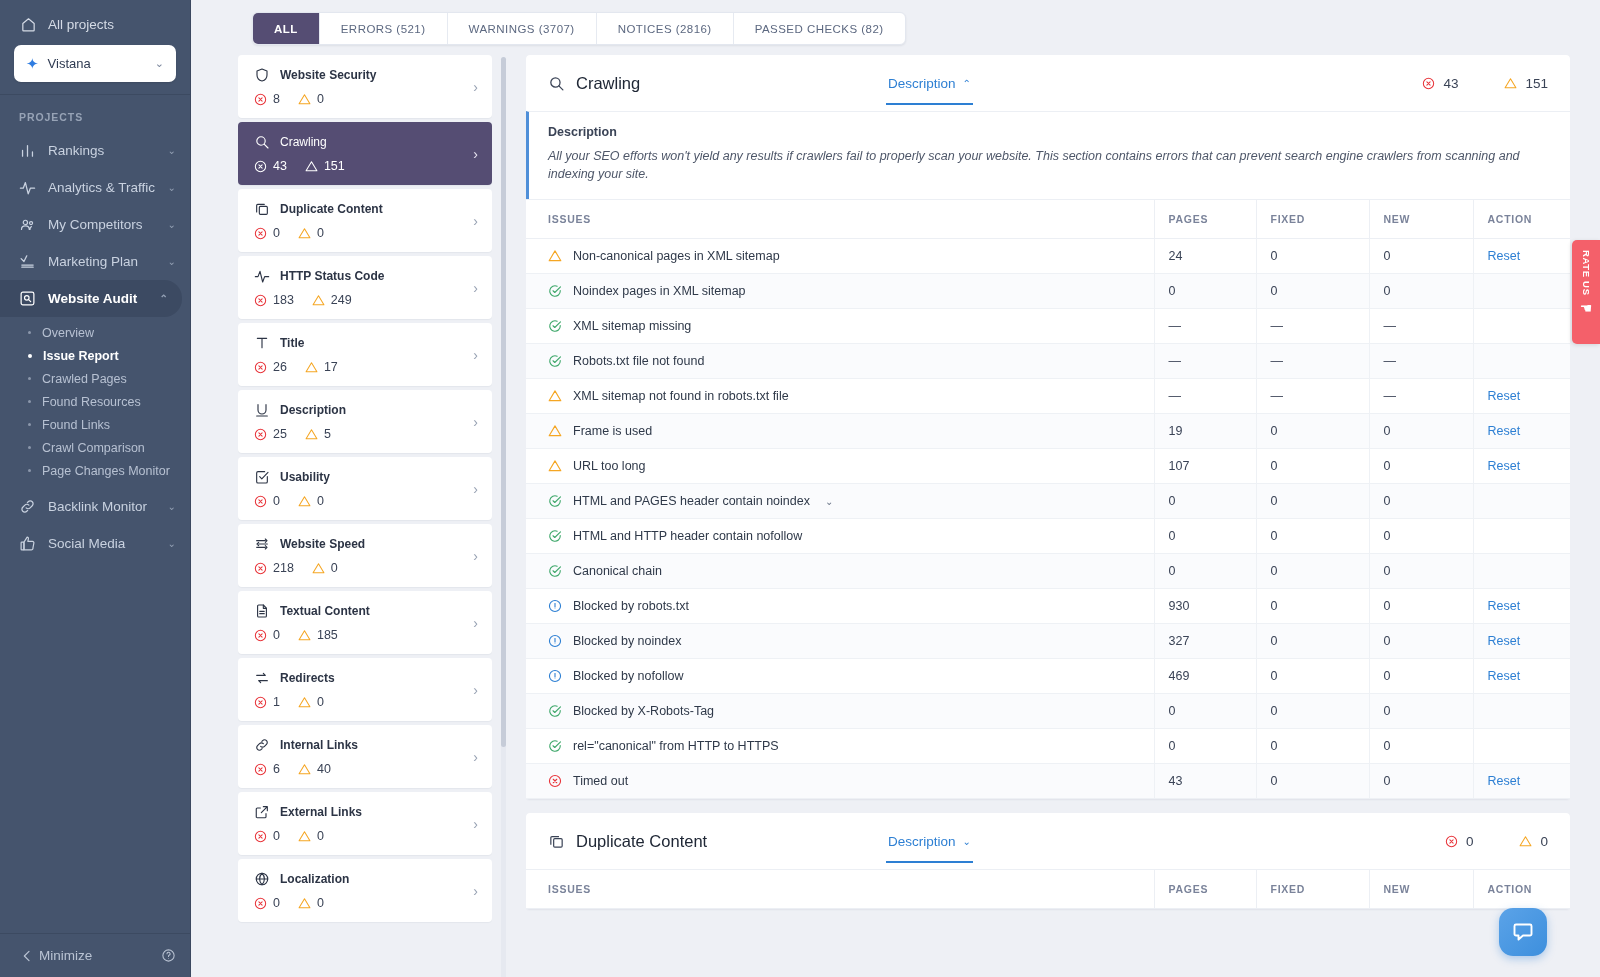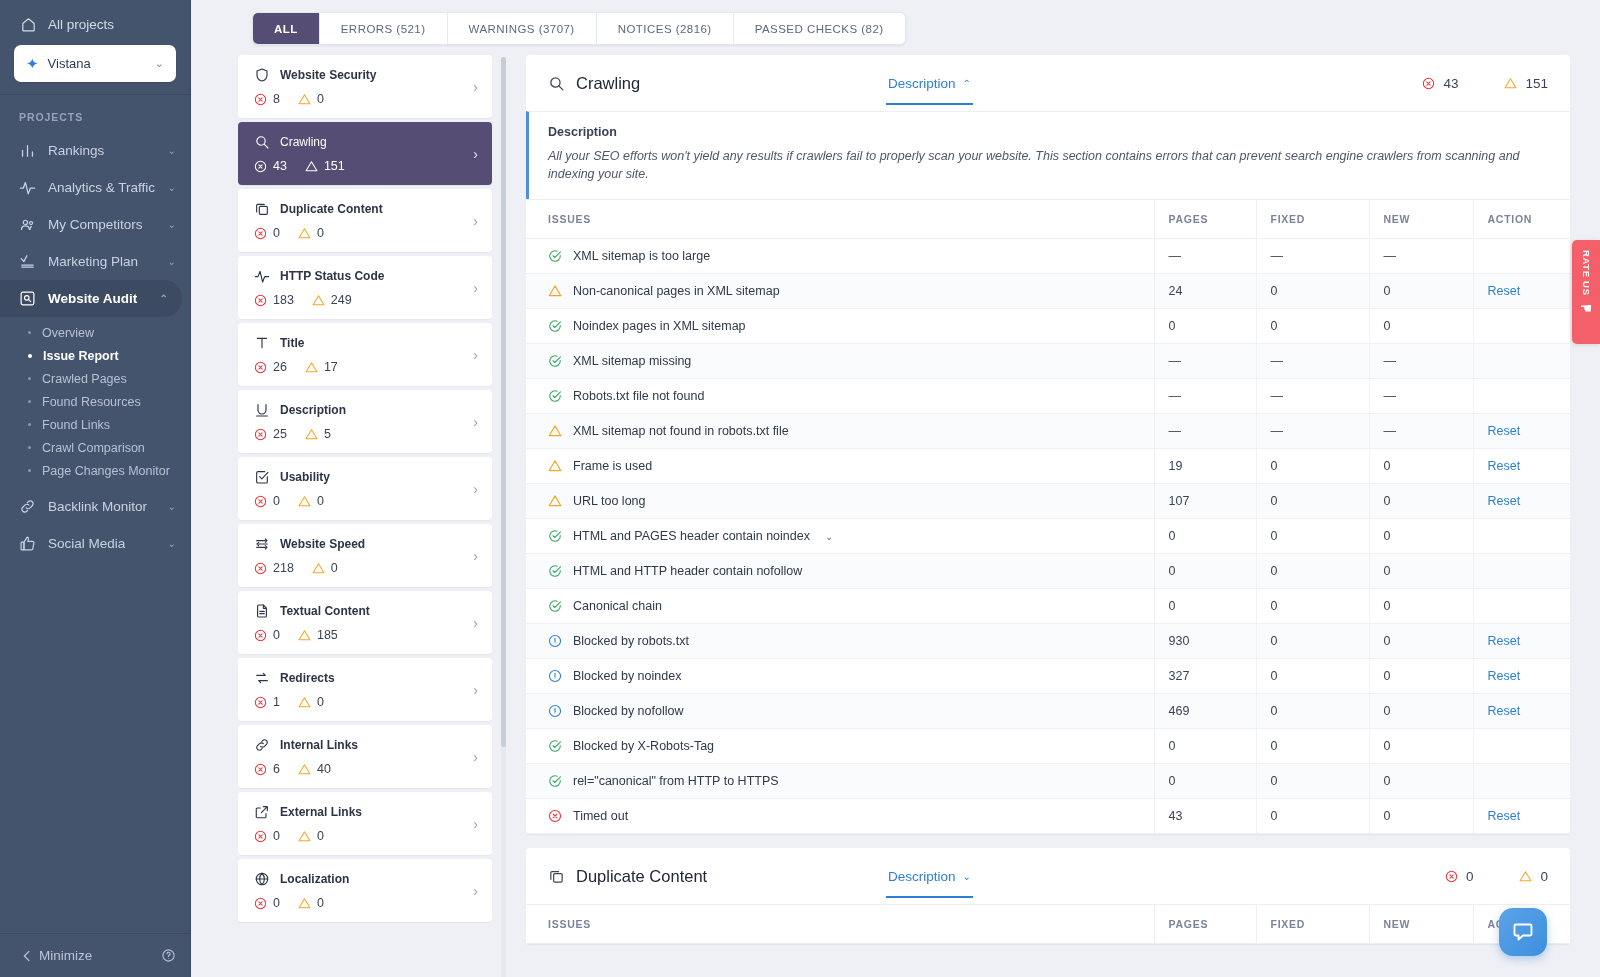--- a/index.html
+++ b/index.html
@@ -779,35 +779,20 @@
                 <th class="c-pages">PAGES</th>
                 <th class="c-fixed">FIXED</th>
                 <th class="c-new">NEW</th>
                 <th class="c-act">ACTION</th>
               </tr>
             </thead>
             <tbody id="crawl-rows">
                 <tr>
                   <td class="c-issues">
                     <span class="issue-cell">
-                      <svg class="sico st-ok" viewBox="0 0 24 24" fill="none" stroke="currentColor" stroke-width="1.9" stroke-linecap="round" stroke-linejoin="round">
-                        <path d="M21 11.2V12a9 9 0 1 1-5.3-8.2"></path>
-                        <path d="M8.6 11.6l3 3L21.4 4.8"></path>
-                      </svg>
-                      <span>XML sitemap is too large</span>
-                    </span>
-                  </td>
-                  <td class="c-pages">—</td>
-                  <td class="c-fixed">—</td>
-                  <td class="c-new">—</td>
-                  <td class="c-act"></td>
-                </tr>
-                <tr>
-                  <td class="c-issues">
-                    <span class="issue-cell">
                       <svg class="sico st-warn" viewBox="0 0 24 24" fill="none" stroke="currentColor" stroke-width="1.9" stroke-linejoin="round" stroke-linecap="round">
                         <path d="M12 3.2L22 20H2z"></path>
                       </svg>
                       <span>Non-canonical pages in XML sitemap</span>
                     </span>
                   </td>
                   <td class="c-pages">24</td>
                   <td class="c-fixed">0</td>
                   <td class="c-new">0</td>
                   <td class="c-act"><span class="reset-link">Reset</span></td>

